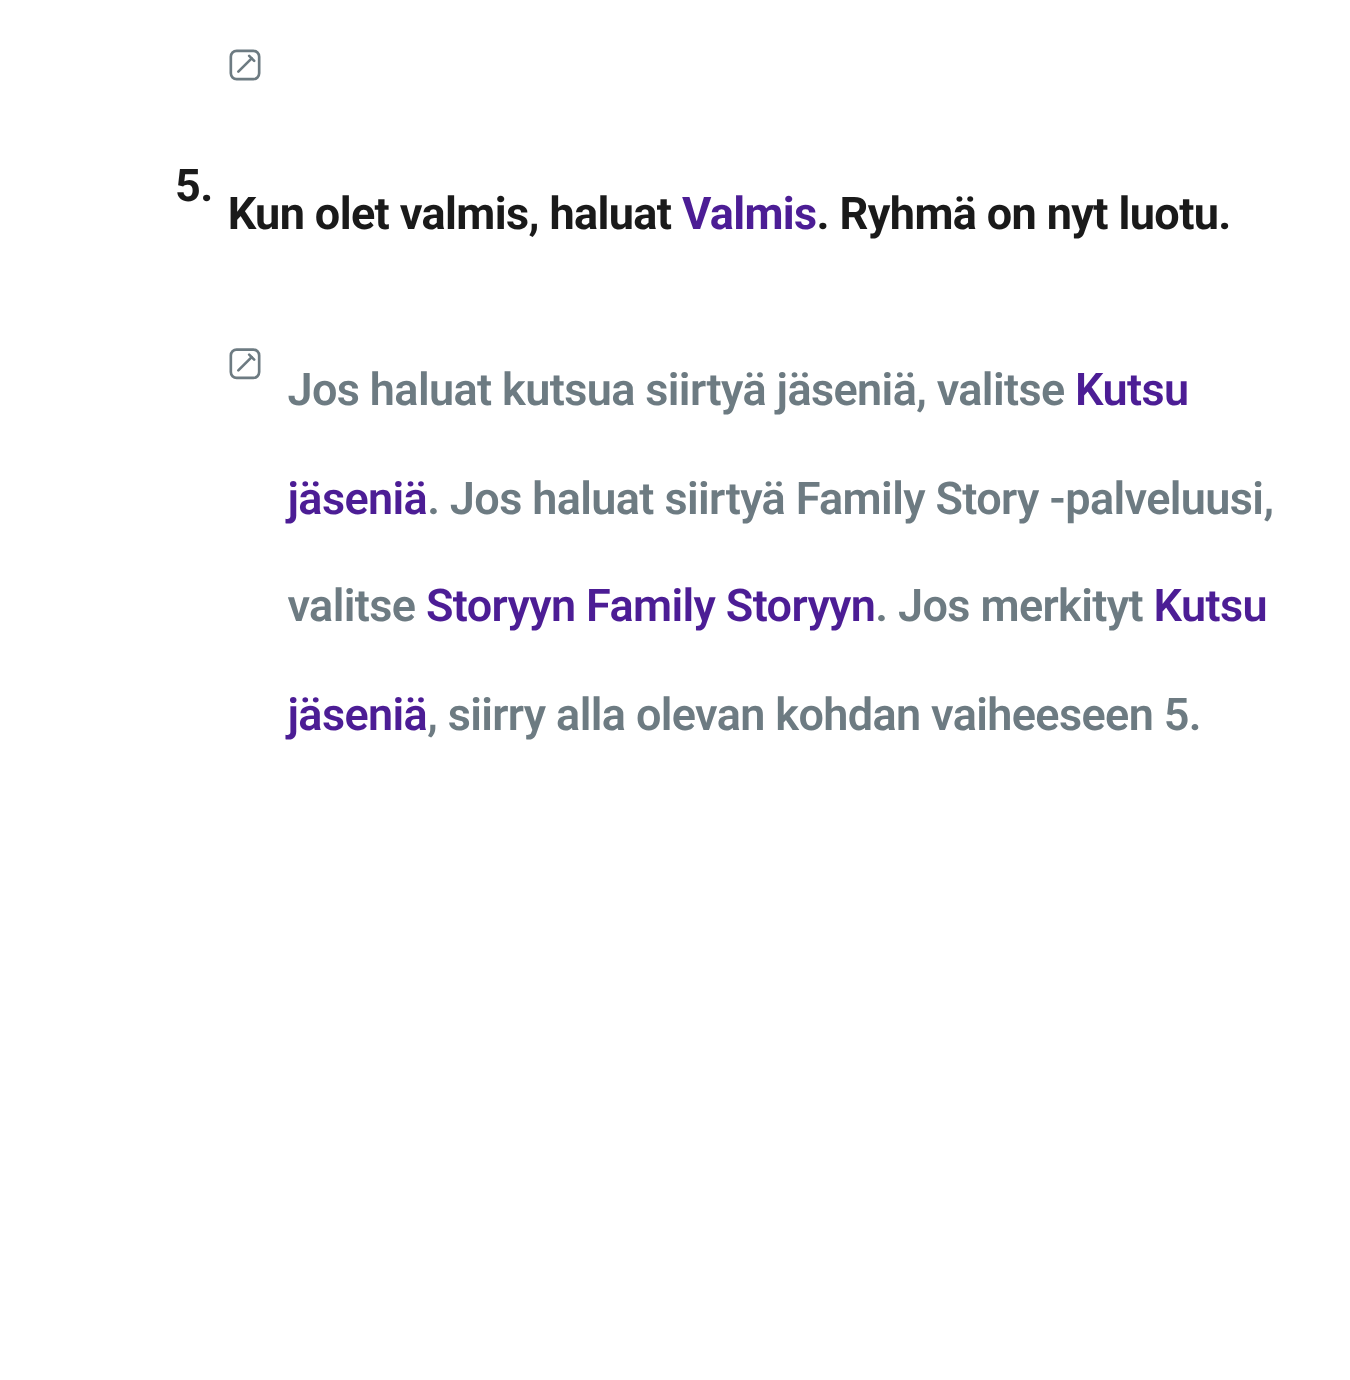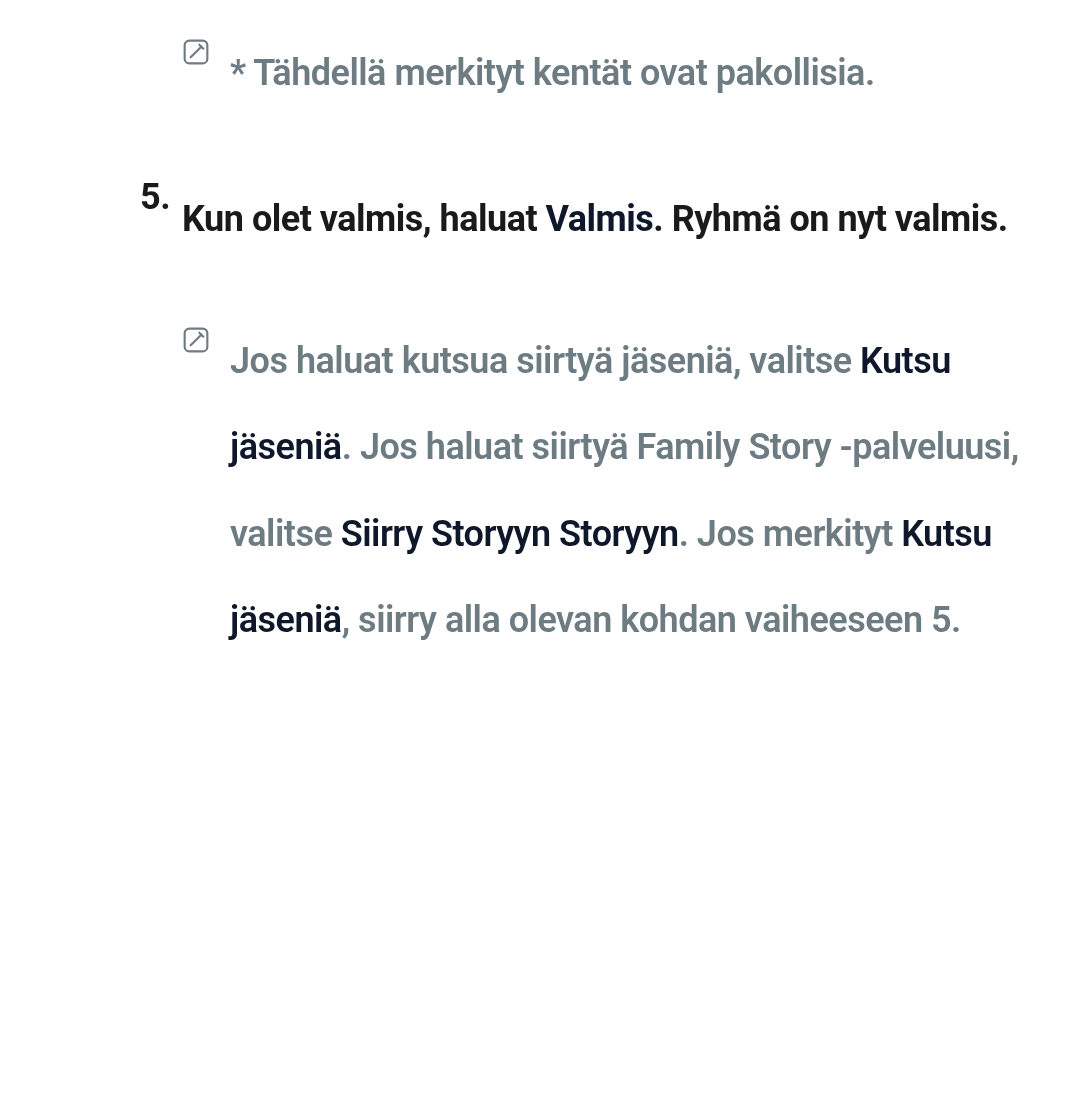--- a/index.html
+++ b/index.html
@@ -52,56 +52,55 @@
     letter-spacing: -0.5px;
   }
   .step-text {
     font-size: 36px;
     line-height: 2.4;
     font-weight: 700;
     color: #1a1a1a;
     letter-spacing: -0.5px;
   }
   .hl {
-    color: #0f172a;
+    color: #4c1d95;
     font-weight: 700;
   }
   .note-text .hl {
     font-weight: 600;
   }
 </style>
 </head>
 <body>
 
 <div class="content">
 
   <div class="note-block">
     <span class="note-icon">
       <svg viewBox="0 0 24 24" fill="none" stroke="currentColor" stroke-width="1.6">
         <rect x="3.5" y="3.5" width="17" height="17" rx="3.5"></rect>
         <path d="M8 16 L16 8" stroke-linecap="round"></path>
         <path d="M14.5 6.5 L17.5 9.5" stroke-linecap="round"></path>
       </svg>
     </span>
-    <div class="note-text">* Tähdellä merkityt kentät ovat pakollisia.</div>
   </div>
 
   <div class="step-row">
     <div class="step-number">5.</div>
     <div class="step-text">
-      <span>Kun olet valmis, haluat </span><span class="hl">Valmis</span><span>. Ryhmä on nyt valmis.</span>
+      <span>Kun olet valmis, haluat </span><span class="hl">Valmis</span><span>. Ryhmä on nyt luotu.</span>
     </div>
   </div>
 
   <div class="note-block">
     <span class="note-icon">
       <svg viewBox="0 0 24 24" fill="none" stroke="currentColor" stroke-width="1.6">
         <rect x="3.5" y="3.5" width="17" height="17" rx="3.5"></rect>
         <path d="M8 16 L16 8" stroke-linecap="round"></path>
         <path d="M14.5 6.5 L17.5 9.5" stroke-linecap="round"></path>
       </svg>
     </span>
     <div class="note-text">
-      <span>Jos haluat kutsua siirtyä jäseniä, valitse </span><span class="hl">Kutsu jäseniä</span><span>. Jos haluat siirtyä Family Story -palveluusi, valitse </span><span class="hl">Siirry Storyyn Storyyn</span><span>. Jos merkityt </span><span class="hl">Kutsu jäseniä</span><span>, siirry alla olevan kohdan vaiheeseen 5.</span>
+      <span>Jos haluat kutsua siirtyä jäseniä, valitse </span><span class="hl">Kutsu jäseniä</span><span>. Jos haluat siirtyä Family Story -palveluusi, valitse </span><span class="hl">Storyyn Family Storyyn</span><span>. Jos merkityt </span><span class="hl">Kutsu jäseniä</span><span>, siirry alla olevan kohdan vaiheeseen 5.</span>
     </div>
   </div>
 
 </div>
 
 </body></html>

